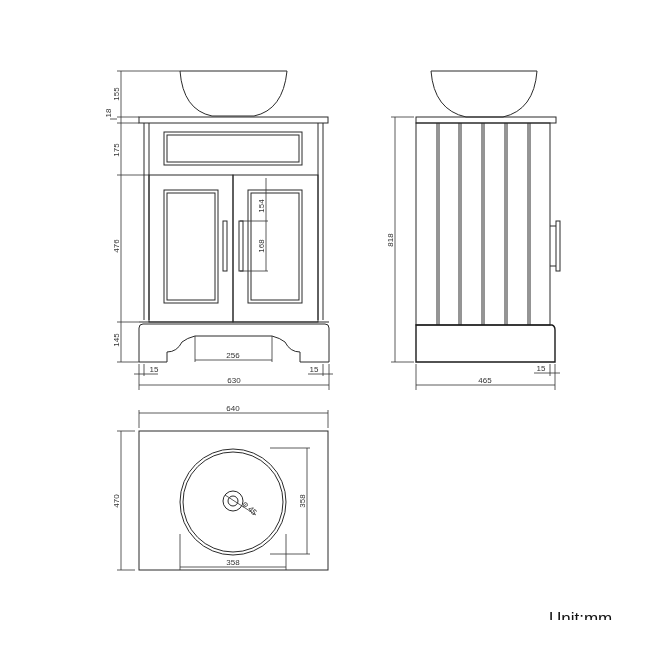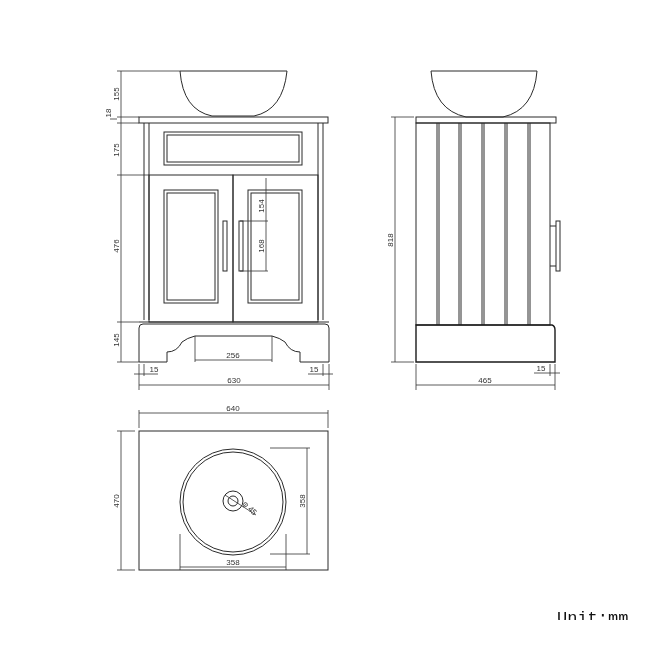--- a/index.html
+++ b/index.html
@@ -2,21 +2,21 @@
 <html><head>
 <meta charset="utf-8">
 <style>
   html, body { margin:0; padding:0; background:#ffffff; }
   #canvas { position:relative; width:650px; height:620px; background:#fff; overflow:hidden; }
   svg { position:absolute; left:0; top:0; }
   .ln { stroke:#2a2a2a; stroke-width:1; fill:none; }
   .lnb { stroke:#1a1a1a; stroke-width:1.4; fill:none; }
   .dim { stroke:#333; stroke-width:0.8; fill:none; }
   .t { font-family:"Liberation Sans", sans-serif; font-size:8px; fill:#333; }
-  .unit { position:absolute; left:549px; top:609px; font-family:Liberation Mono, monospace; font-size:17px; color:#111;margin-left:8px; }
+  .unit { position:absolute; left:549px; top:609px; font-family:Liberation Sans, sans-serif; font-size:17px; color:#111; }
 </style>
 </head>
 <body>
 
 <div id="canvas">
 <svg width="650" height="650" viewBox="0 0 650 650">
 
   <g>
 
     <path class="ln" d="M180 71 L287 71 Q283 110 254 116 L212 116 Q183 110 180 71 Z"></path>

